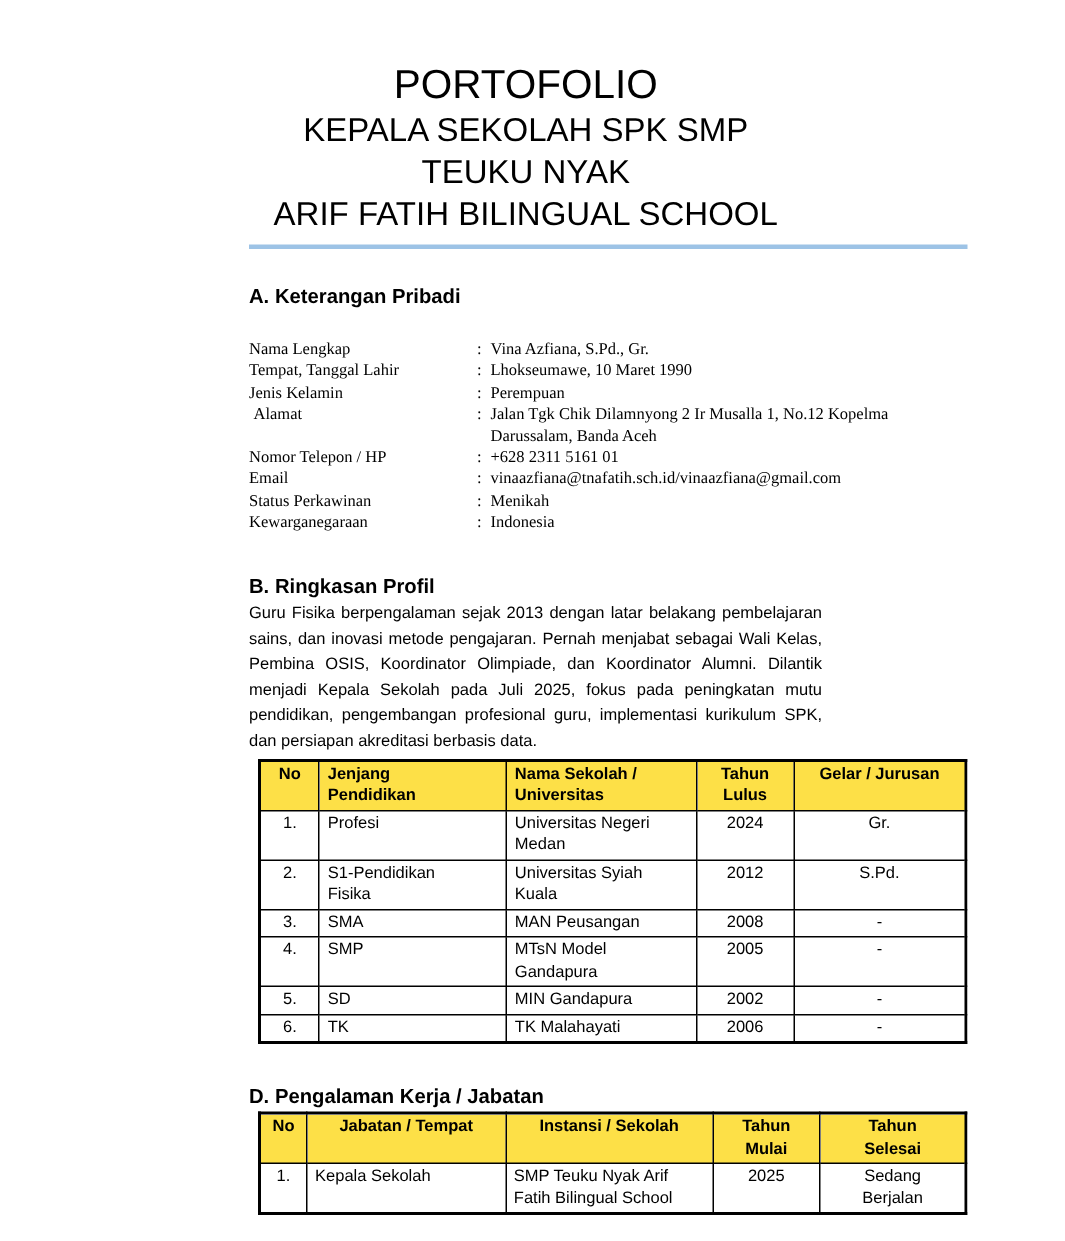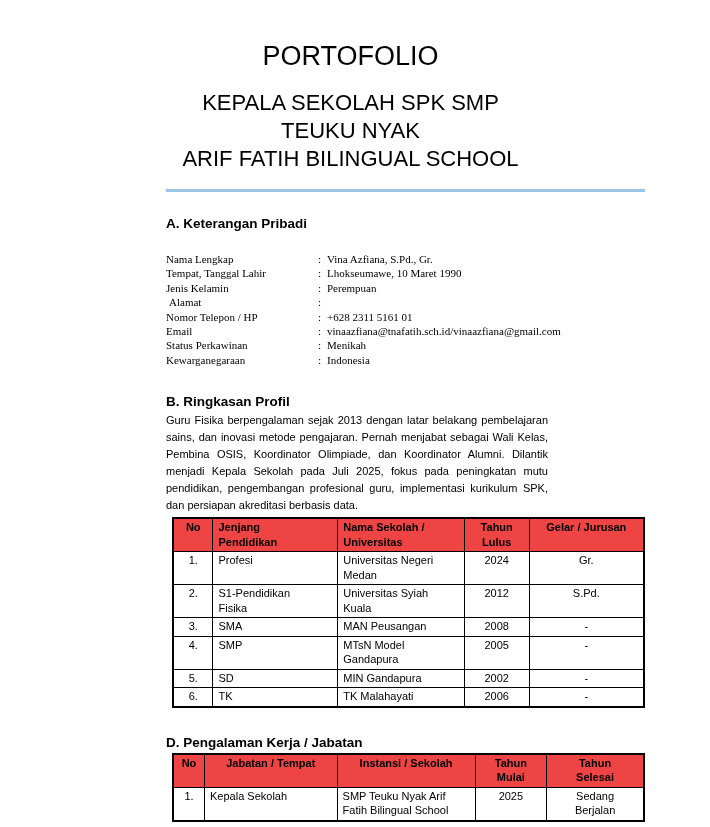--- a/index.html
+++ b/index.html
@@ -9,21 +9,21 @@
     width: 580px;
     height: 827px;
     margin: 0 auto;
     background: #ffffff;
     color: #000;
     font-family: "Liberation Sans", "DejaVu Sans", sans-serif;
     overflow: hidden;
   }
   .header-block { margin: 40px 110px 0 101px; text-align: center; }
   .title { font-size: 27px; line-height: 33px; font-weight: 400; margin: 0; }
-  .subtitle { font-size: 22px; line-height: 28px; font-weight: 400; margin: 16px; white-space: pre-line; }
+  .subtitle { font-size: 22px; line-height: 28px; font-weight: 400; margin: 0; white-space: pre-line; }
   .divider { margin: 6px 0 0 101px; width: 492px; height: 3px; background: #9dc3e6; }
   .photo { position: absolute; left: 607px; top: 36px; width: 73px; height: 99px; }
 
   .section-heading { margin: 24px 13px 0 101px; font-size: 13.5px; font-weight: 700; }
 
   .fields { margin: 21px 0 0 101px; font-size: 11px; line-height: 14.4px; font-family: Liberation Serif, serif; }
   .frow { display: flex; }
   .flabel { width: 152px; flex: none; }
   .frow.indent .flabel { padding-left: 3px; }
   .fcolon { width: 9px; flex: none; }
@@ -44,21 +44,21 @@
     font-size: 11px;
     line-height: 14.5px;
   }
   .doc-table th, .doc-table td {
     border: 1px solid #000;
     padding: 1px 6px 2px 5px;
     vertical-align: top;
     white-space: pre-line;
     overflow: hidden;
   }
-  .doc-table th { background: #ef4444; font-weight: 700; }
+  .doc-table th { background: #fde047; font-weight: 700; }
   .doc-table .c { text-align: center; padding-left: 2px; padding-right: 2px; }
   .doc-table .l { text-align: left; }
   .mt-b { margin-top: 27px; }
   .mt-c { margin-top: 25px; }
   .mt-d { margin-top: 27px; }
 </style>
 </head>
 <body>
 
 <div class="page">
@@ -109,20 +109,22 @@
       <span class="fvalue">Lhokseumawe, 10 Maret 1990</span>
     </div>
     <div class="frow">
       <span class="flabel">Jenis Kelamin</span>
       <span class="fcolon">:</span>
       <span class="fvalue">Perempuan</span>
     </div>
     <div class="frow indent">
       <span class="flabel">Alamat</span>
       <span class="fcolon">:</span>
+      <span class="fvalue">Jalan Tgk Chik Dilamnyong 2 Ir Musalla 1, No.12 Kopelma
+Darussalam, Banda Aceh</span>
     </div>
     <div class="frow">
       <span class="flabel">Nomor Telepon / HP</span>
       <span class="fcolon">:</span>
       <span class="fvalue">+628 2311 5161 01</span>
     </div>
     <div class="frow">
       <span class="flabel">Email</span>
       <span class="fcolon">:</span>
       <span class="fvalue">vinaazfiana@tnafatih.sch.id/vinaazfiana@gmail.com</span>

